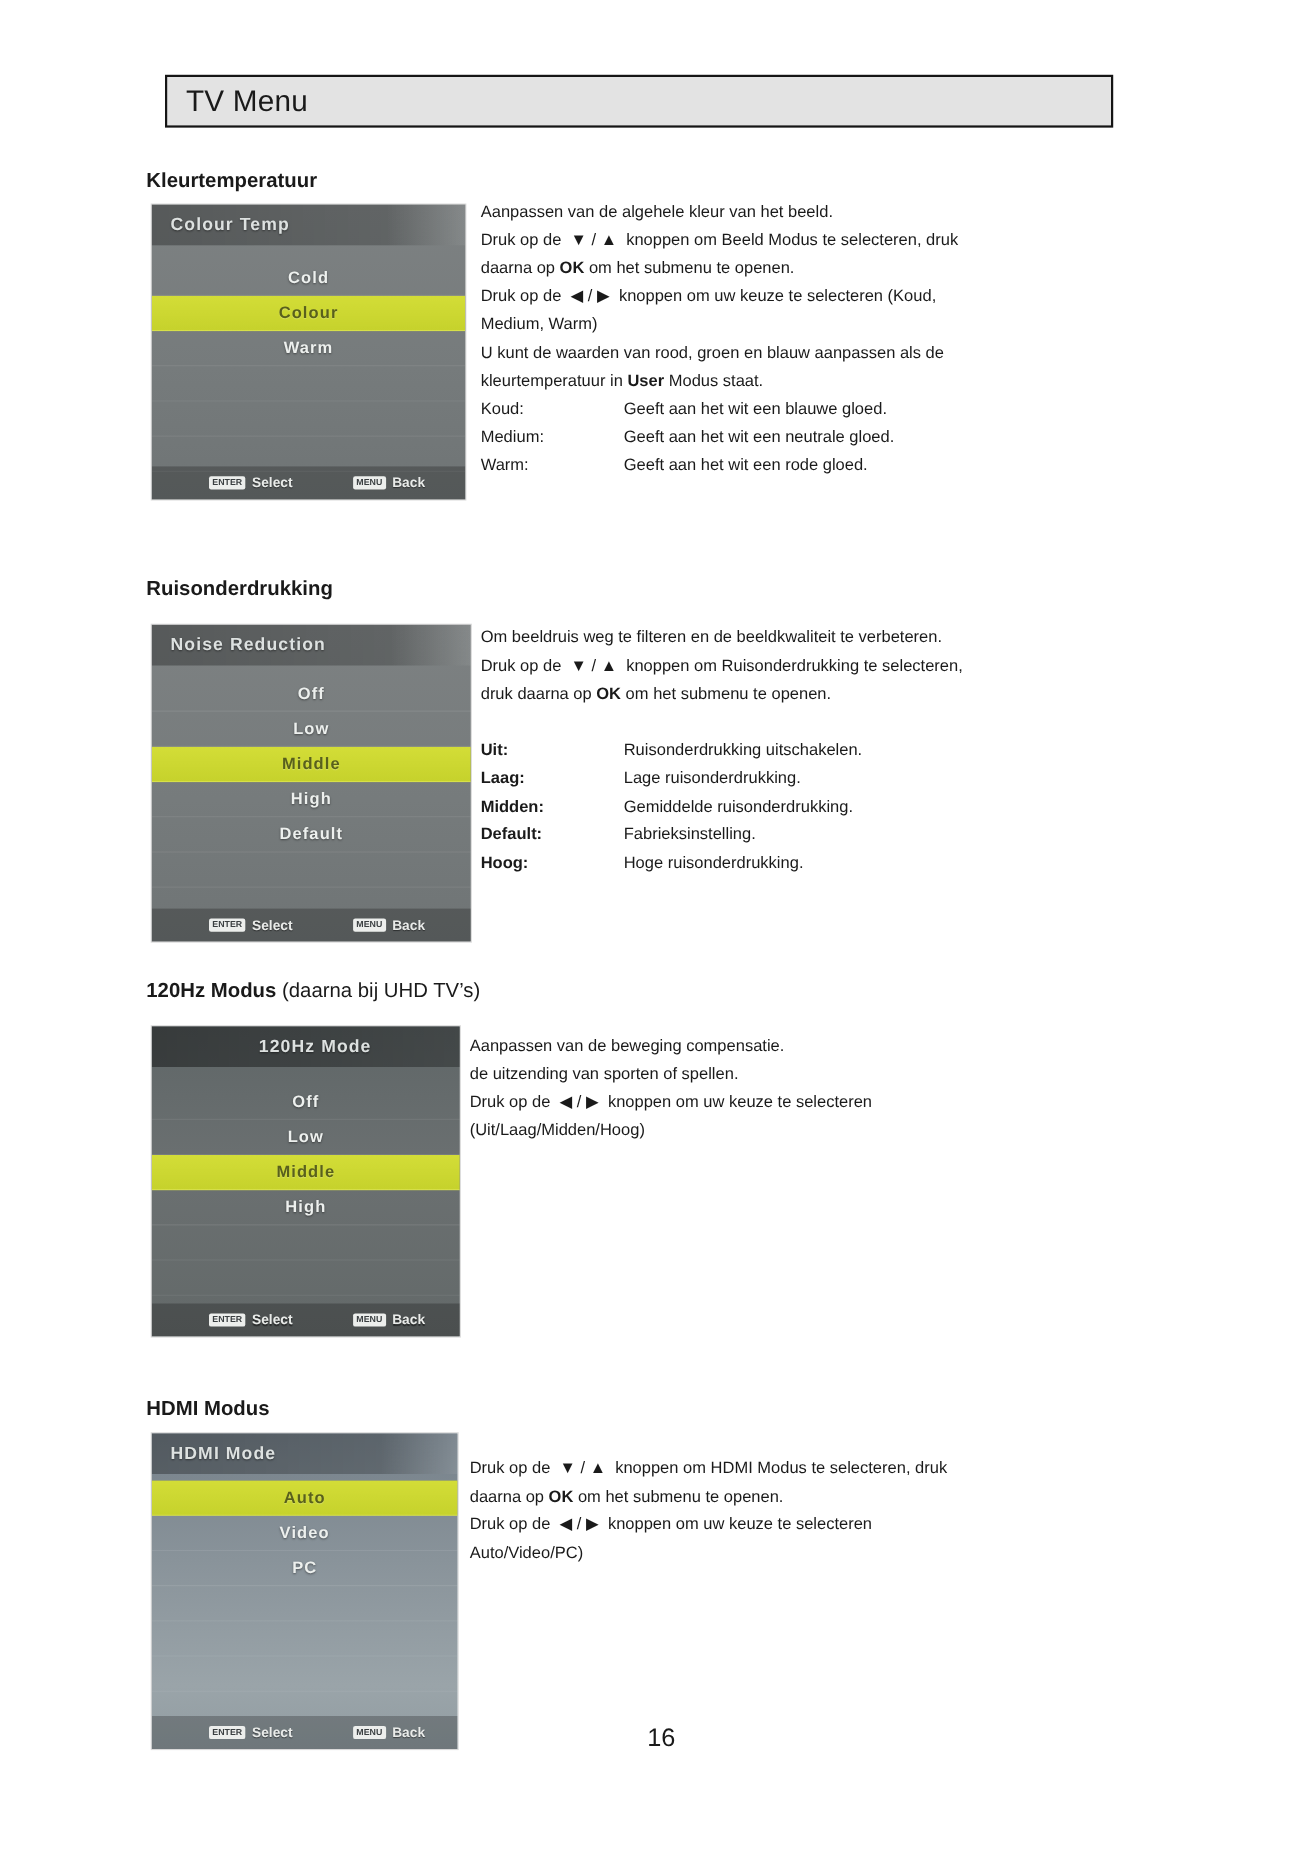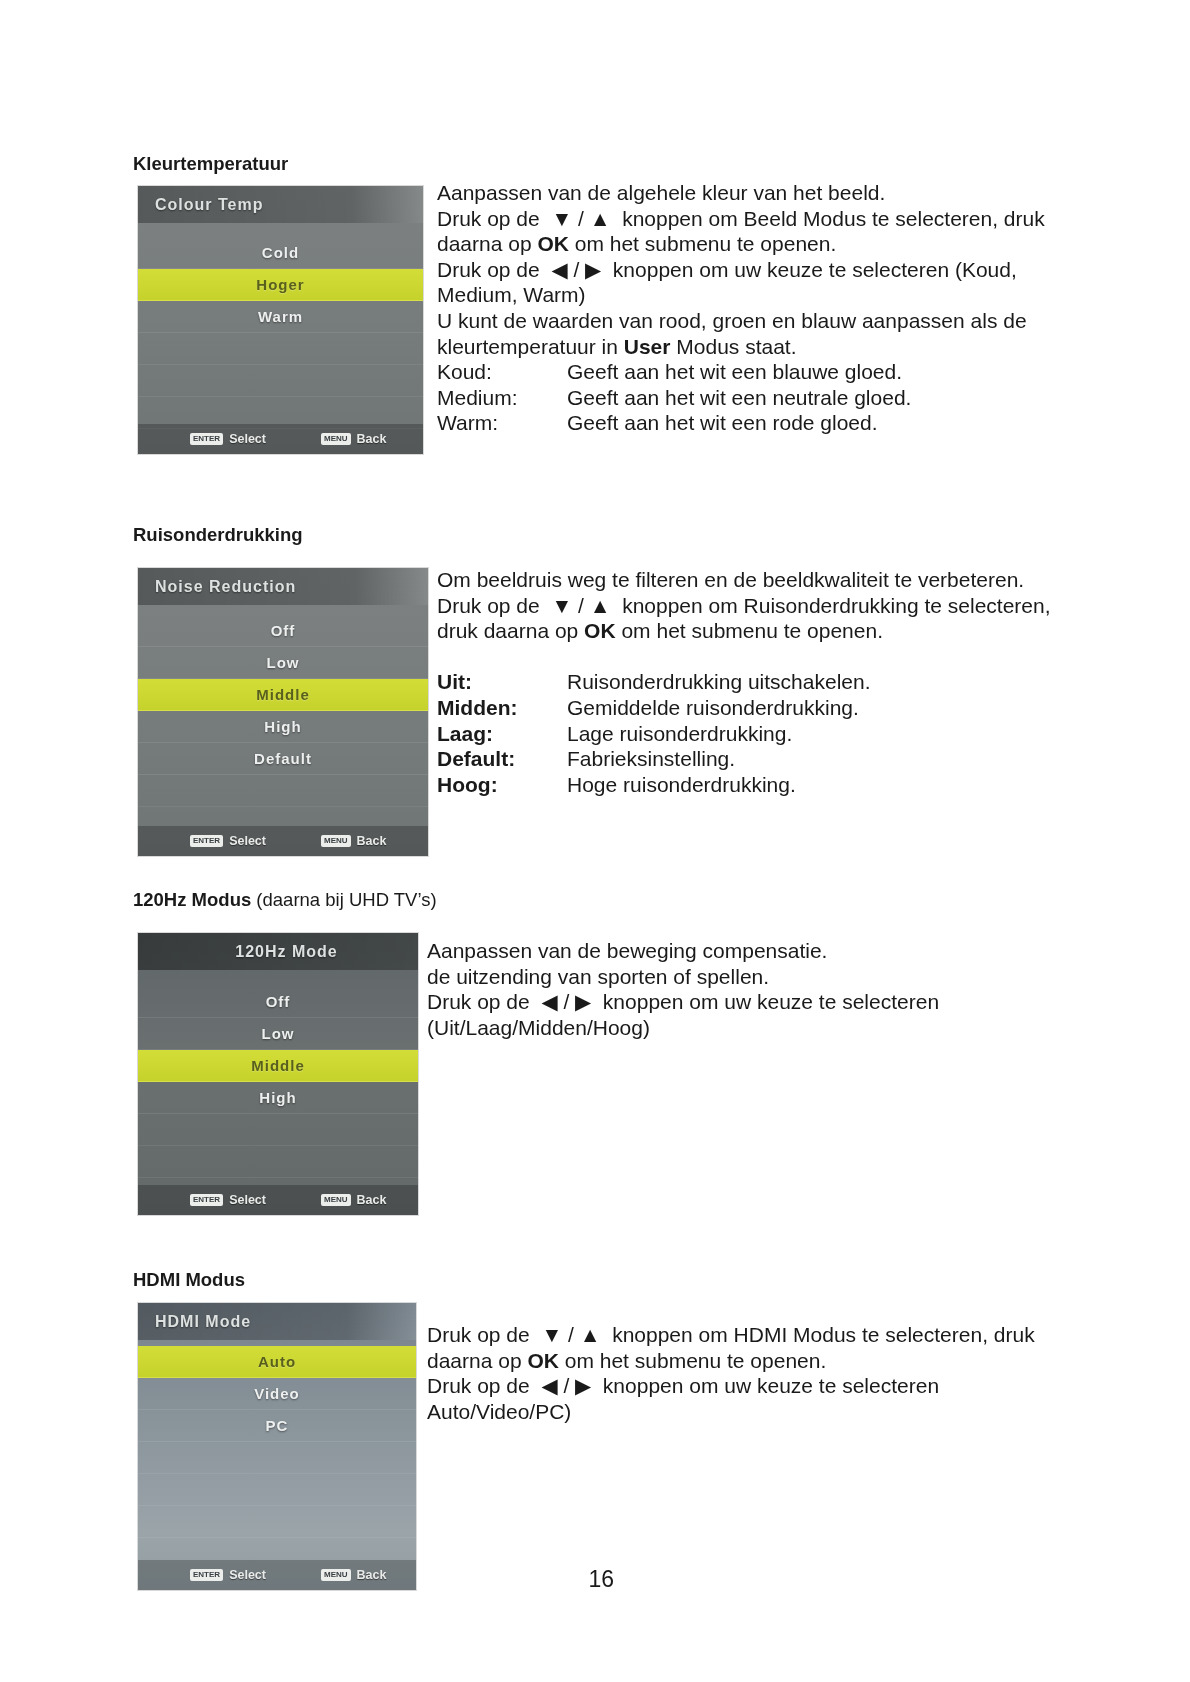--- a/index.html
+++ b/index.html
@@ -16,21 +16,21 @@
     position:absolute;left:150px;top:68px;width:858px;height:44px;
     background:var(--header-box-bg,#e3e3e3);
     border:2px solid var(--header-box-border,#151515);
     display:flex;align-items:center;
   }
   #header-box .title{font-size:27px;padding-left:17px;letter-spacing:0.2px;}
   
   .section{position:static;}
   .sec-heading{position:absolute;font-size:18.5px;font-weight:bold;white-space:nowrap;}
   .sec-heading .heading-suffix{font-weight:normal;}
-  .textblock{position:absolute;font-size:21px;line-height:25.6px;}
+  .textblock{position:absolute;font-size:15px;line-height:25.6px;}
   .tline{white-space:nowrap;}
   .tline.gap{height:25.6px;}
   .b{font-weight:bold;}
   .def-row{white-space:nowrap;}
   .def-term{display:inline-block;width:130px;}
   
   .menu{
     position:absolute;
     background:linear-gradient(180deg,#7d8182 0%,#767b7c 55%,#6f7475 100%);
     box-shadow:0 0 0 1px rgba(0,0,0,0.15);
@@ -89,32 +89,35 @@
   .sec3 .menu-items{margin-top:6px;}
   .sec3 .textblock{left:427px;top:1322px;width:575px;}
   
   #page-number{position:absolute;left:514px;top:1566px;width:100px;text-align:right;font-size:23px;}
 </style>
 </head>
 <body>
 
 <div id="page" style="--page-bg: #ffffff; --text-color: #1a1a1a; --header-box-bg: #e3e3e3; --header-box-border: #151515; --hl: #d3dd37; --menu-text: #edf0ee; --selected-text: #59601c;">
 
+  <div id="header-box">
+    <span class="title">TV Menu</span>
+  </div>
 
   <div id="sections-root">
   <div class="section sec0">
     <div class="sec-heading">
       <span class="heading-main">Kleurtemperatuur</span><span class="heading-suffix"></span>
     </div>
     <div class="menu">
       <div class="menu-inner">
         <div class="menu-title">Colour Temp</div>
         <div class="menu-items">
               <div class="menu-item">Cold</div>
-              <div class="menu-item selected">Hoger</div>
+              <div class="menu-item selected">Colour</div>
               <div class="menu-item">Warm</div>
               <div class="menu-item empty"></div>
               <div class="menu-item empty"></div>
               <div class="menu-item empty"></div>
             </div>
         <div class="menu-footer">
           <span class="key-group">
             <span class="badge badge-select">ENTER</span>
             <span class="footer-label label-select">Select</span>
           </span>
@@ -165,22 +168,22 @@
           </span>
         </div>
       </div>
     </div>
     <div class="textblock">
           <div class="tline"><span>Om beeldruis weg te filteren en de beeldkwaliteit te verbeteren.</span></div>
           <div class="tline"><span>Druk op de &nbsp;▼ / ▲&nbsp; knoppen om Ruisonderdrukking te selecteren,</span></div>
           <div class="tline"><span>druk daarna op </span><span class="b">OK</span><span> om het submenu te openen.</span></div>
           <div class="tline gap"></div>
           <div class="def-row"><span class="def-term b">Uit:</span><span class="def-desc">Ruisonderdrukking uitschakelen.</span></div>
+          <div class="def-row"><span class="def-term b">Laag:</span><span class="def-desc">Lage ruisonderdrukking.</span></div>
           <div class="def-row"><span class="def-term b">Midden:</span><span class="def-desc">Gemiddelde ruisonderdrukking.</span></div>
-          <div class="def-row"><span class="def-term b">Laag:</span><span class="def-desc">Lage ruisonderdrukking.</span></div>
           <div class="def-row"><span class="def-term b">Default:</span><span class="def-desc">Fabrieksinstelling.</span></div>
           <div class="def-row"><span class="def-term b">Hoog:</span><span class="def-desc">Hoge ruisonderdrukking.</span></div>
         </div>
   </div>
 
   <div class="section sec2">
     <div class="sec-heading">
       <span class="heading-main">120Hz Modus</span><span class="heading-suffix"> (daarna bij UHD TV’s)</span>
     </div>
     <div class="menu dark">

